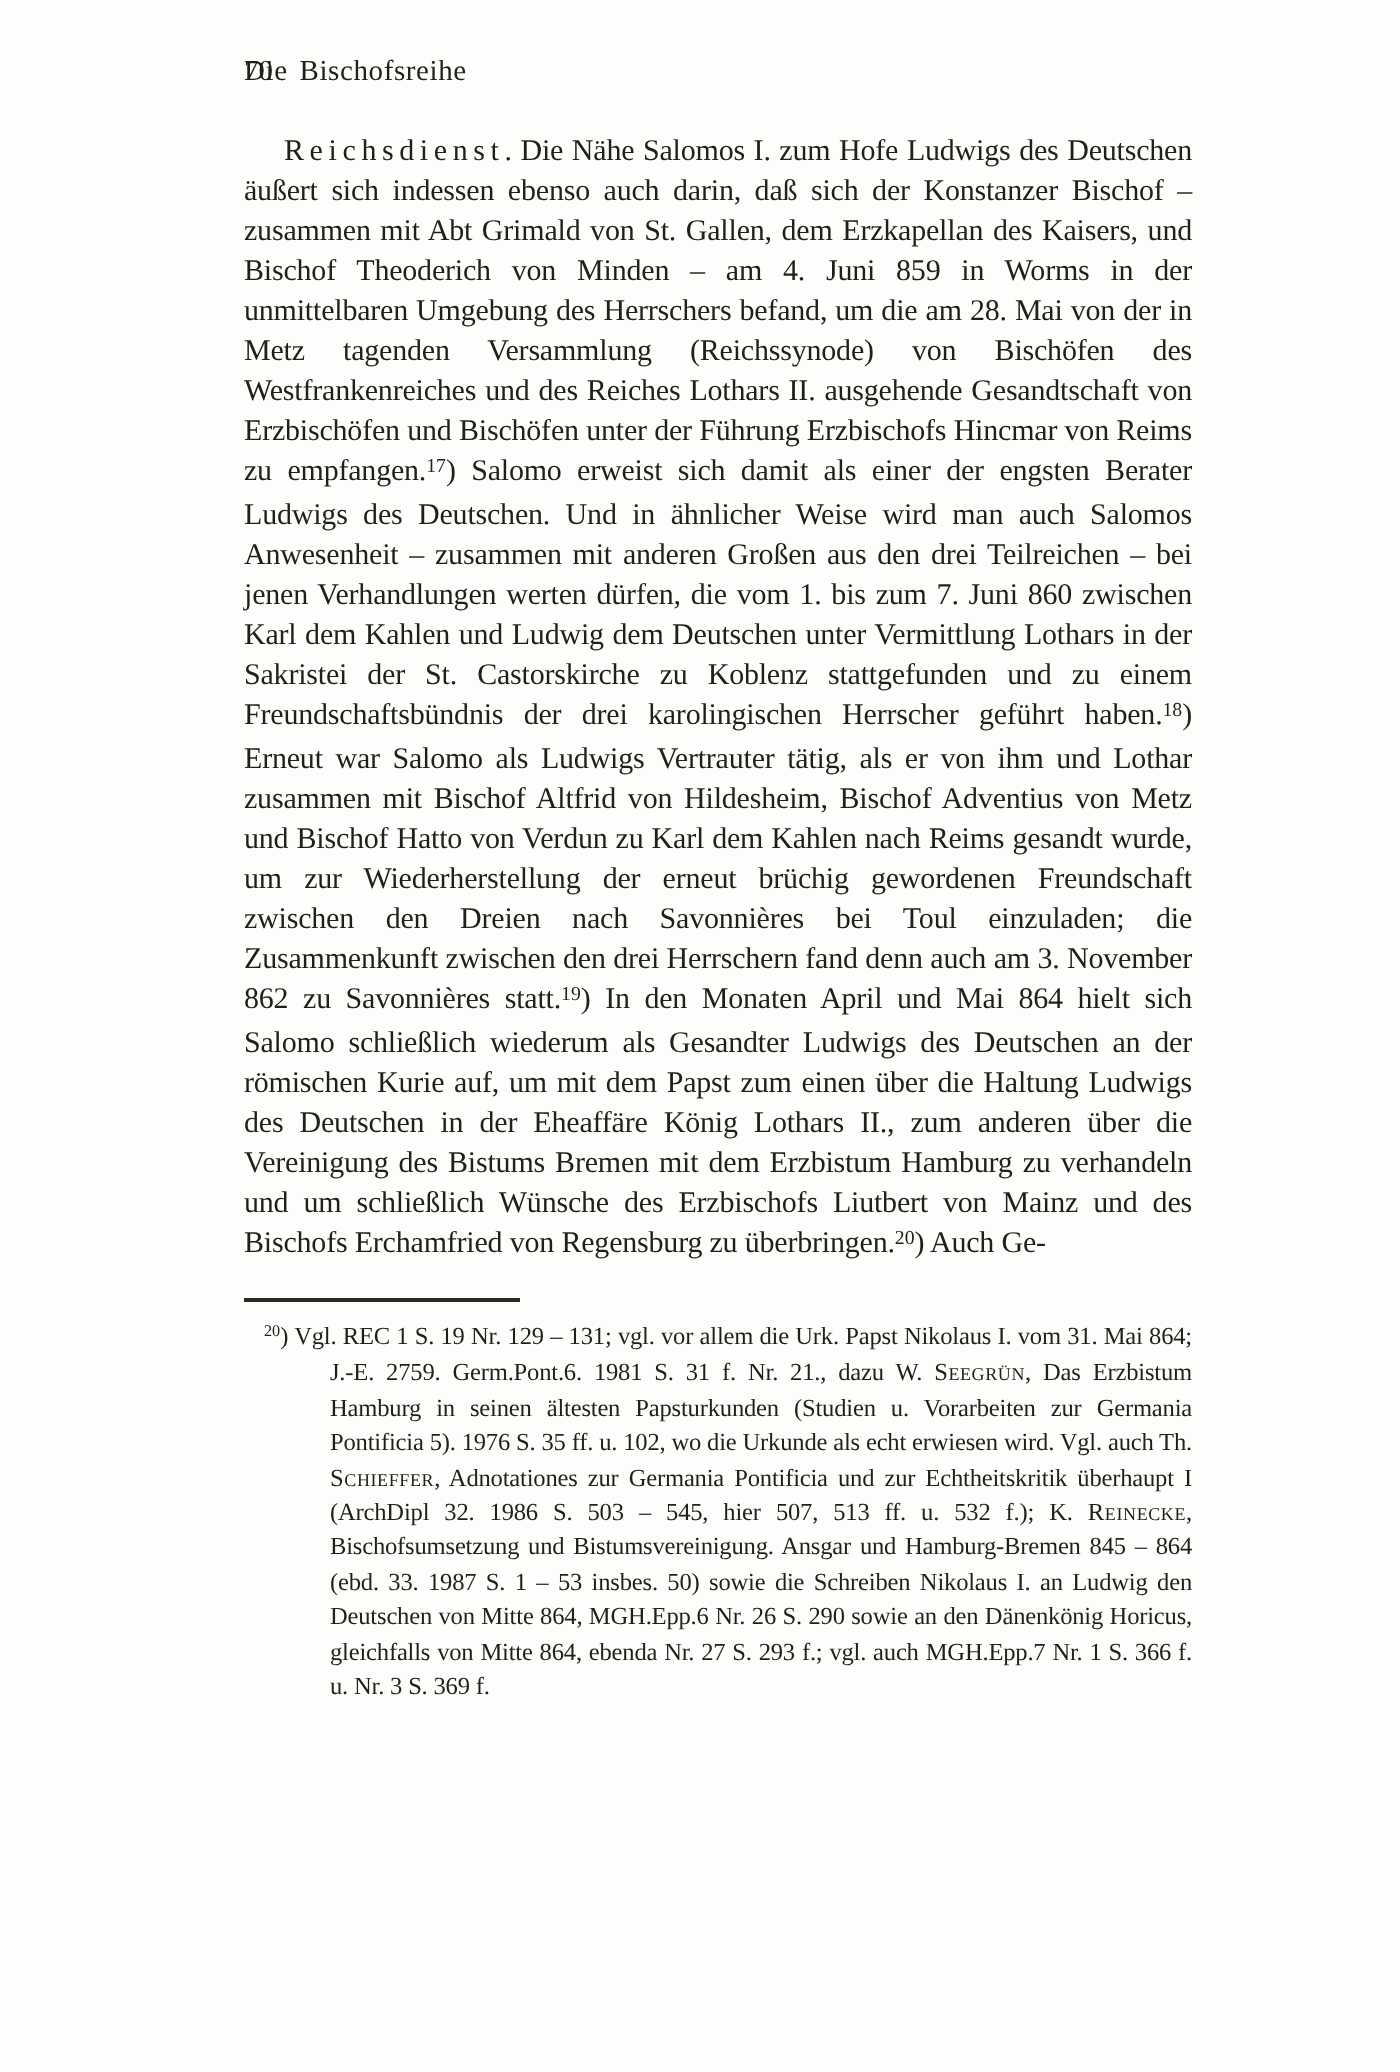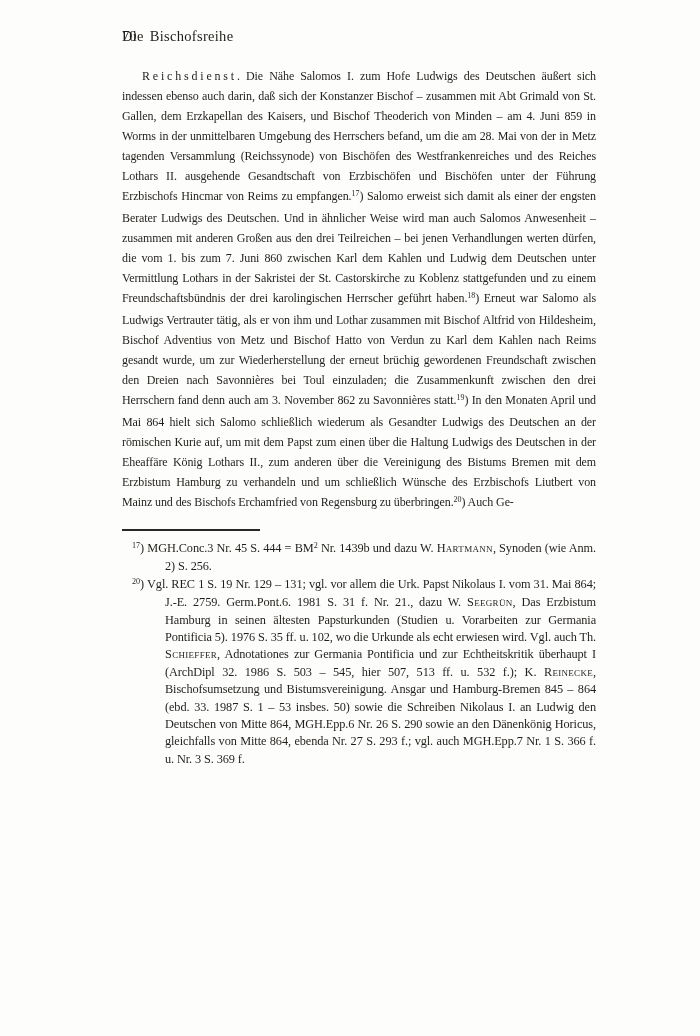--- a/index.html
+++ b/index.html
@@ -18,21 +18,21 @@
   .header {
     position: relative;
     height: 19px;
     font-size: 14.5px;
     line-height: 19px;
   }
   .pagenum { position: absolute; left: 0; top: 0; }
   .running-title { position: absolute; left: 0; right: 0; top: 0; text-align: left; letter-spacing: 0.3px; word-spacing: 2px; }
   .body-text {
     margin: 20px 0 0 0;
-    font-size: 12px;
+    font-size: 15px;
     line-height: 20px;
     letter-spacing: -0.1px;
     text-align: justify;
     text-indent: 20px;
   }
   .spaced { letter-spacing: 2.8px; }
   .sup {
     font-size: 66%;
     position: relative;
     top: -0.45em;
@@ -61,16 +61,15 @@
 <body>
 
 <div class="page">
   <div class="header">
     <span class="pagenum">70</span>
     <span class="running-title">Die Bischofsreihe</span>
   </div>
   <p class="body-text"><span class="spaced">Reichsdienst</span><span class="txt">. Die Nähe Salomos I. zum Hofe Ludwigs des Deutschen äußert sich indessen ebenso auch darin, daß sich der Konstanzer Bischof – zusammen mit Abt Grimald von St. Gallen, dem Erzkapellan des Kaisers, und Bischof Theoderich von Minden – am 4. Juni 859 in Worms in der unmittelbaren Umgebung des Herrschers befand, um die am 28. Mai von der in Metz tagenden Versammlung (Reichssynode) von Bischöfen des Westfrankenreiches und des Reiches Lothars II. ausgehende Gesandtschaft von Erzbischöfen und Bischöfen unter der Führung Erzbischofs Hincmar von Reims zu empfangen.</span><span class="sup">17</span><span class="txt">) Salomo erweist sich damit als einer der engsten Berater Ludwigs des Deutschen. Und in ähnlicher Weise wird man auch Salomos Anwesenheit – zusammen mit anderen Großen aus den drei Teilreichen – bei jenen Verhandlungen werten dürfen, die vom 1. bis zum 7. Juni 860 zwischen Karl dem Kahlen und Ludwig dem Deutschen unter Vermittlung Lothars in der Sakristei der St. Castorskirche zu Koblenz stattgefunden und zu einem Freundschaftsbündnis der drei karolingischen Herrscher geführt haben.</span><span class="sup">18</span><span class="txt">) Erneut war Salomo als Ludwigs Vertrauter tätig, als er von ihm und Lothar zusammen mit Bischof Altfrid von Hildesheim, Bischof Adventius von Metz und Bischof Hatto von Verdun zu Karl dem Kahlen nach Reims gesandt wurde, um zur Wiederherstellung der erneut brüchig gewordenen Freundschaft zwischen den Dreien nach Savonnières bei Toul einzuladen; die Zusammenkunft zwischen den drei Herrschern fand denn auch am 3. November 862 zu Savonnières statt.</span><span class="sup">19</span><span class="txt">) In den Monaten April und Mai 864 hielt sich Salomo schließlich wiederum als Gesandter Ludwigs des Deutschen an der römischen Kurie auf, um mit dem Papst zum einen über die Haltung Ludwigs des Deutschen in der Eheaffäre König Lothars II., zum anderen über die Vereinigung des Bistums Bremen mit dem Erzbistum Hamburg zu verhandeln und um schließlich Wünsche des Erzbischofs Liutbert von Mainz und des Bischofs Erchamfried von Regensburg zu überbringen.</span><span class="sup">20</span><span class="txt">) Auch Ge-</span></p>
   <hr class="fn-sep">
   <div class="footnotes">
-      <div class="footnote"><span class="fn-marker"><span class="sup">17</span>) </span><span class="txt">MGH.Conc.3 Nr. 45 S. 444 = BM</span><span class="sup">2</span><span class="txt"> Nr. 1439b und dazu W. </span><span class="sc">Hartmann</span><span class="txt">, Synoden (wie Anm. 2) S. 256.</span></div>
       <div class="footnote"><span class="fn-marker"><span class="sup">20</span>) </span><span class="txt">Vgl. REC 1 S. 19 Nr. 129 – 131; vgl. vor allem die Urk. Papst Nikolaus I. vom 31. Mai 864; J.-E. 2759. Germ.Pont.6. 1981 S. 31 f. Nr. 21., dazu W. </span><span class="sc">Seegrün</span><span class="txt">, Das Erzbistum Hamburg in seinen ältesten Papsturkunden (Studien u. Vorarbeiten zur Germania Pontificia 5). 1976 S. 35 ff. u. 102, wo die Urkunde als echt erwiesen wird. Vgl. auch Th. </span><span class="sc">Schieffer</span><span class="txt">, Adnotationes zur Germania Pontificia und zur Echtheitskritik überhaupt I (ArchDipl 32. 1986 S. 503 – 545, hier 507, 513 ff. u. 532 f.); K. </span><span class="sc">Reinecke</span><span class="txt">, Bischofsumsetzung und Bistumsvereinigung. Ansgar und Hamburg-Bremen 845 – 864 (ebd. 33. 1987 S. 1 – 53 insbes. 50) sowie die Schreiben Nikolaus I. an Ludwig den Deutschen von Mitte 864, MGH.Epp.6 Nr. 26 S. 290 sowie an den Dänenkönig Horicus, gleichfalls von Mitte 864, ebenda Nr. 27 S. 293 f.; vgl. auch MGH.Epp.7 Nr. 1 S. 366 f. u. Nr. 3 S. 369 f.</span></div>
     </div>
 </div>
 
 </body></html>

